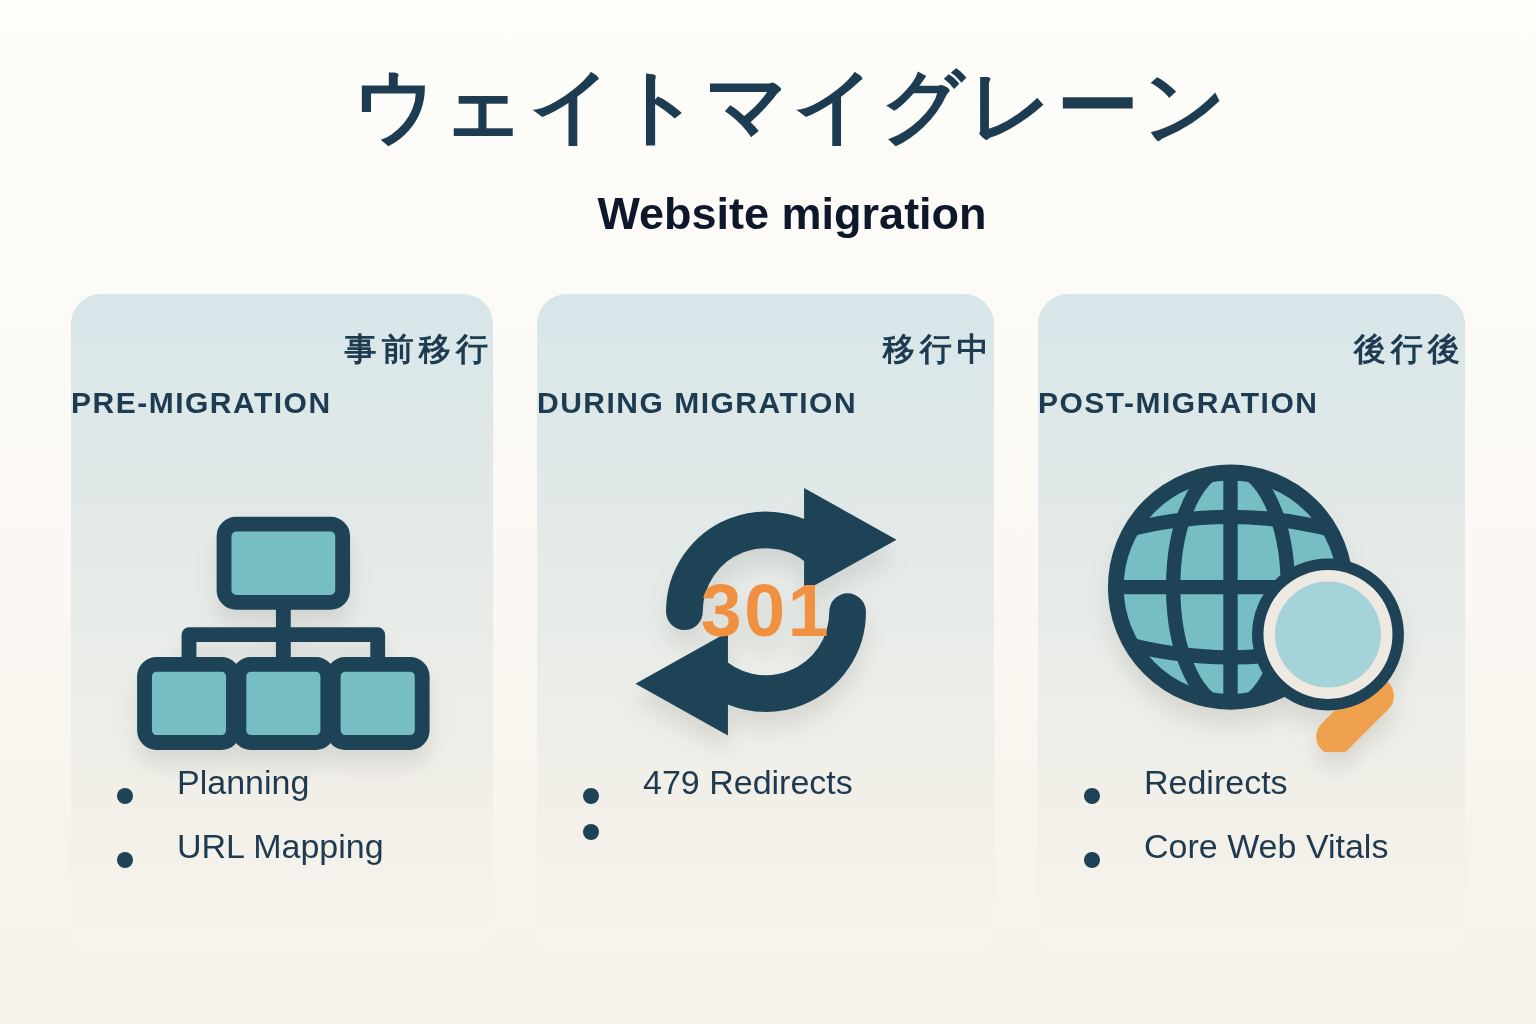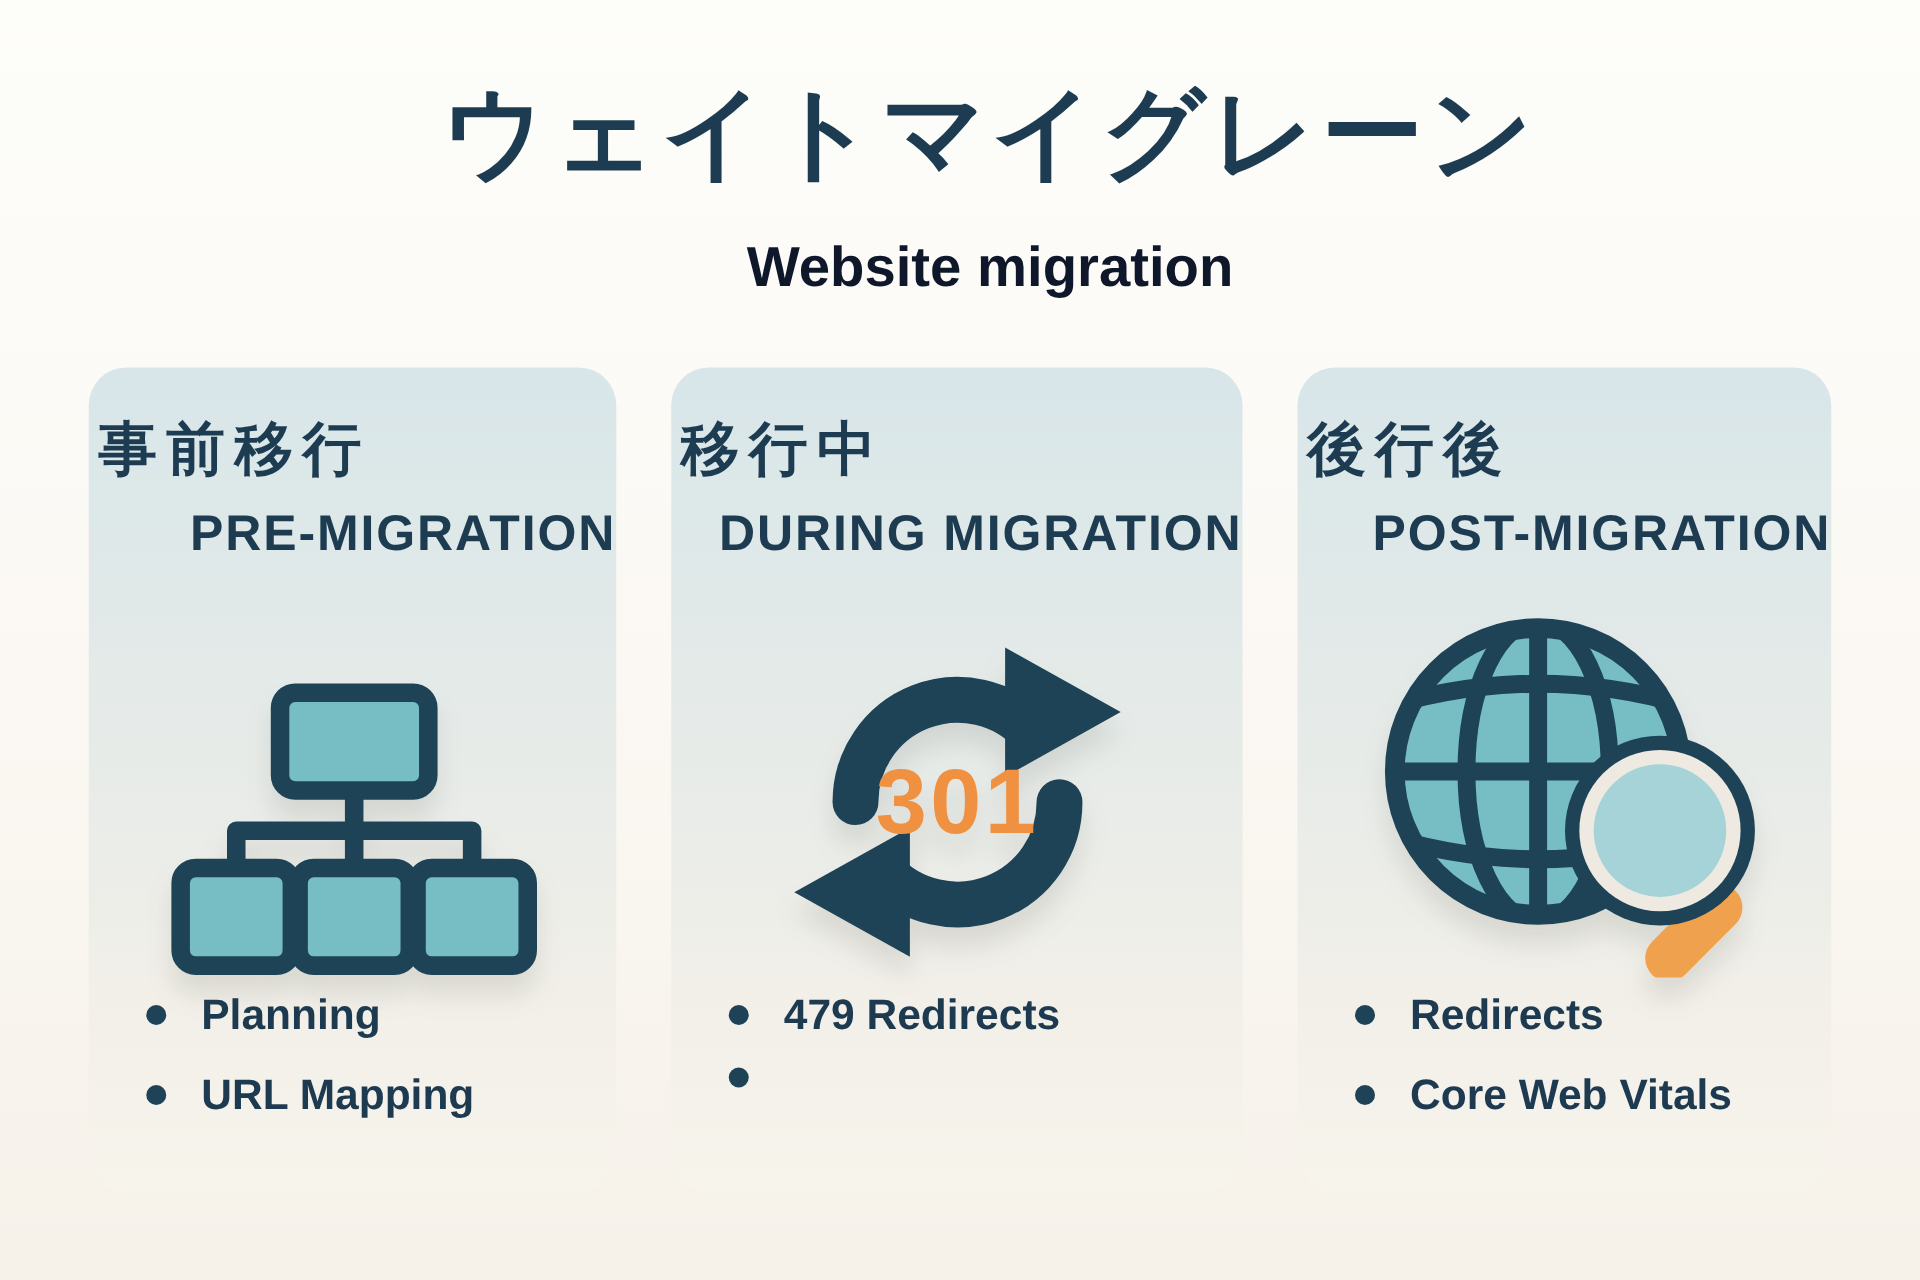--- a/index.html
+++ b/index.html
@@ -34,31 +34,31 @@
     border-radius: 30px;
     background: linear-gradient(180deg, #d8e6e9 0%, #e6ebe8 45%, #f1efe8 75%, #f7f4ec 100%);
     display: flex;
     flex-direction: column;
   }
   .card:nth-child(1) { width: 422px; }
   .card:nth-child(2) { width: 457px; }
   .card:nth-child(3) { width: 427px; }
   .kanji {
     margin-top: 34px;
-    text-align: left;
-    font-size: 47px;
+    text-align: right;
+    font-size: 32px;
     font-weight: 800;
     letter-spacing: 0.16em;
     text-indent: 0.16em;
     color: #1d3c52;
   }
   .card-label {
     margin-top: 14px;
-    text-align: right;
-    font-size: 40px;
+    text-align: left;
+    font-size: 30px;
     font-weight: 700;
     letter-spacing: 1.5px;
     color: #1d3c52;
   }
   .icon-wrap {
     height: 328px;
     display: flex;
     align-items: flex-end;
     justify-content: center;
     margin-top: 4px;
@@ -66,24 +66,24 @@
   .icon-wrap svg { filter: drop-shadow(0 16px 10px rgba(80, 80, 70, 0.13)); }
   .bullets {
     margin: 8px 0 0 46px;
     list-style: none;
     display: flex;
     flex-direction: column;
     gap: 20px;
   }
   .bullets li {
     display: flex;
-    align-items: center;
-    gap: 28px;
+    align-items: flex-end;
+    gap: 44px;
     font-size: 34px;
-    font-weight: 700;
+    font-weight: 400;
     line-height: 1.3;
     color: #1d3a50;
     padding-right: 30px;
   }
   .dot {
     flex: 0 0 auto;
     width: 16px;
     height: 16px;
     border-radius: 50%;
     background: #1e4356;

